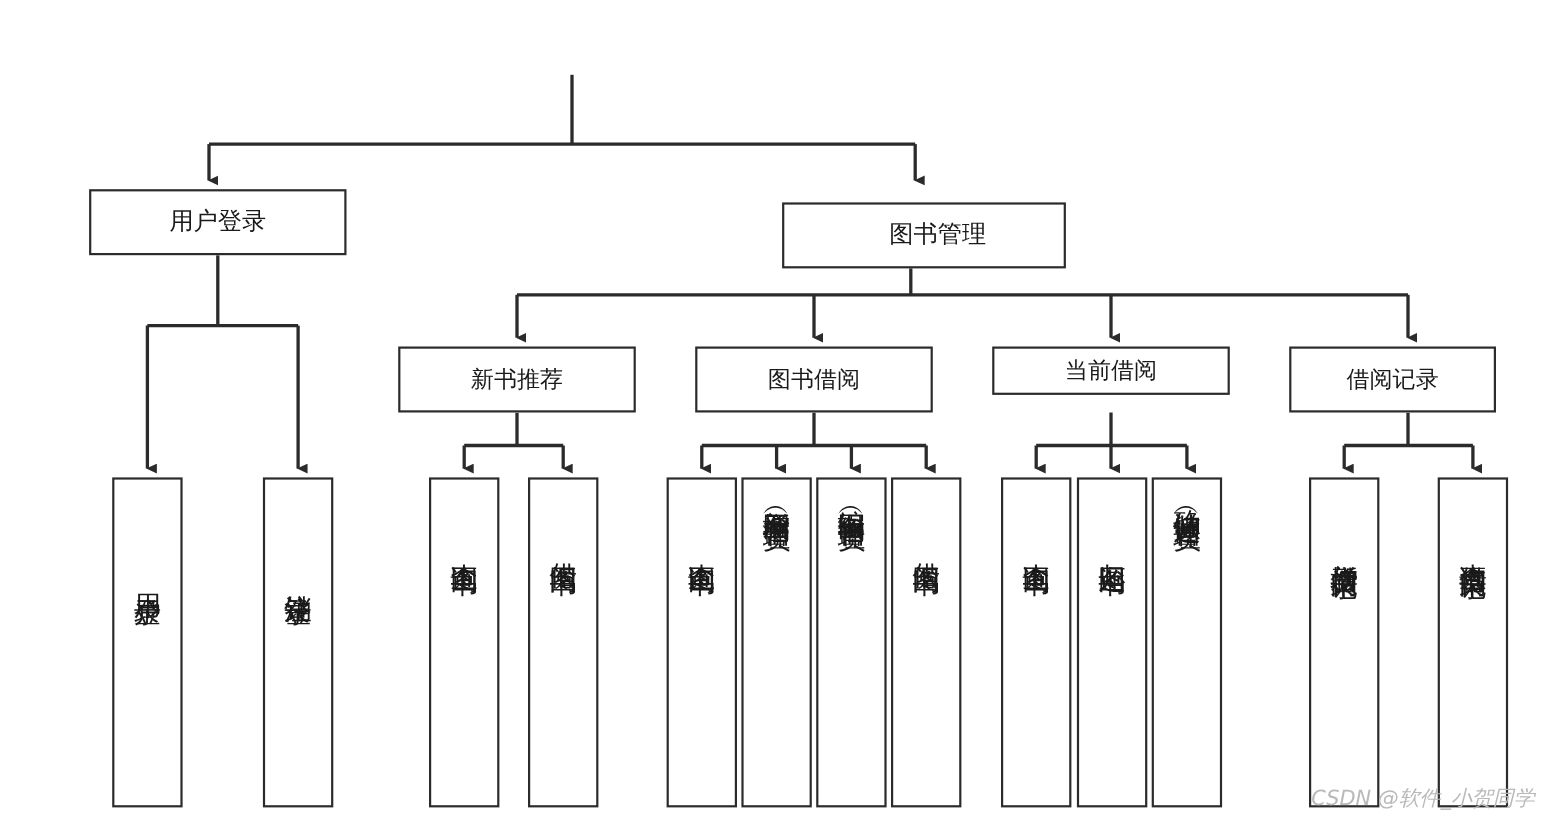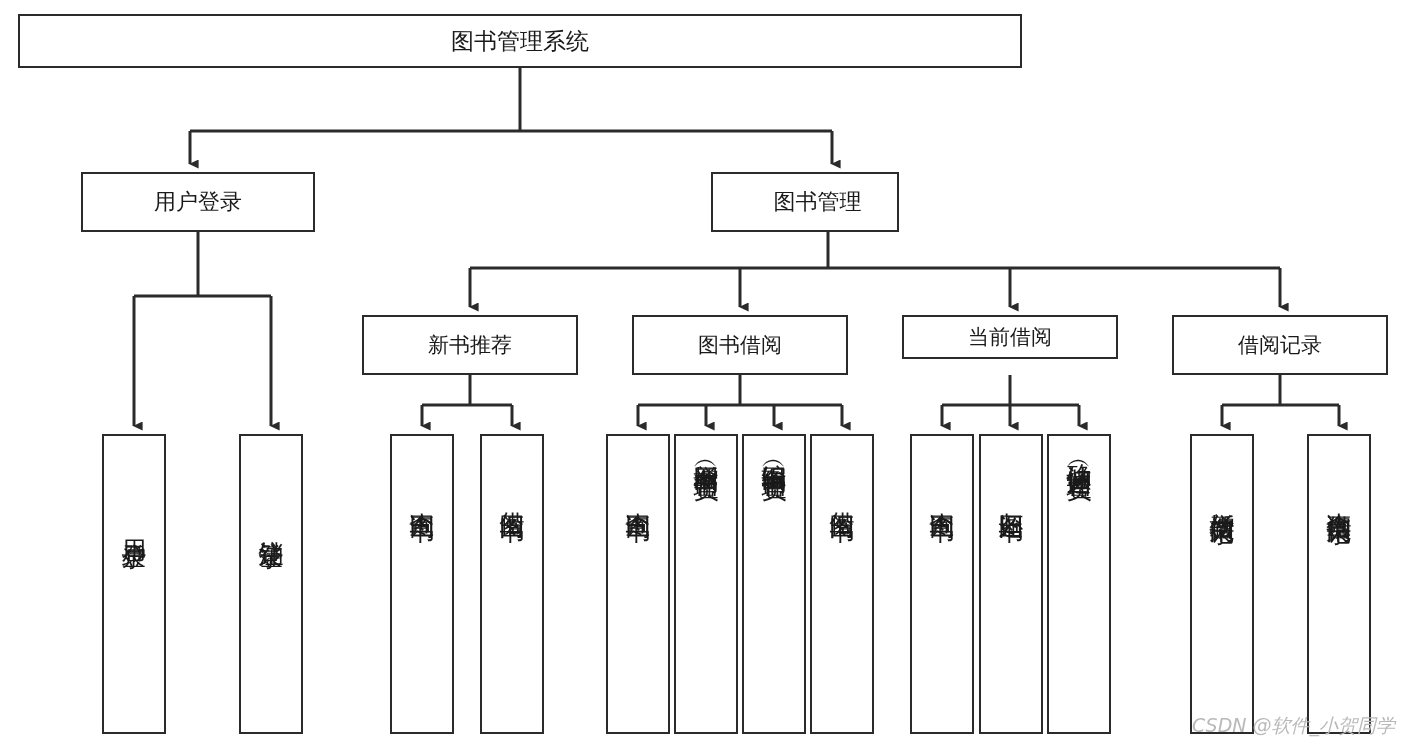--- a/index.html
+++ b/index.html
@@ -119,41 +119,38 @@
       <path d="M1010,405 L1010,426" marker-end="url(#arw)"></path>
       <path d="M1079,405 L1079,426" marker-end="url(#arw)"></path>
 
       <path d="M1280,375 L1280,405"></path>
       <path d="M1222,405 L1339,405"></path>
       <path d="M1222,405 L1222,426" marker-end="url(#arw)"></path>
       <path d="M1339,405 L1339,426" marker-end="url(#arw)"></path>
     </g>
   </svg>
 
-  <div class="node root" style="left:18px; top:14px; width:1004px; height:54px;">
-    <span class="lbl">图书管理系统</span>
-  </div>
 
   <div class="node lvl2" style="left:81px; top:172px; width:234px; height:60px;">
     <span class="lbl">用户登录</span>
   </div>
-  <div class="node lvl2" style="left:711px; top:172px; width:188px; height:60px;padding-left:25px;">
+  <div class="node lvl2" style="left:711px; top:184px; width:258px; height:60px;padding-left:25px;">
     <span class="lbl">图书管理</span>
   </div>
 
   <div class="node lvl3" style="left:362px; top:315px; width:216px; height:60px;">
     <span class="lbl">新书推荐</span>
   </div>
   <div class="node lvl3" style="left:632px; top:315px; width:216px; height:60px;justify-content:center;">
     <span class="lbl">图书借阅</span>
   </div>
   <div class="node lvl3" style="left:902px; top:315px; width:216px; height:44px;">
     <span class="lbl">当前借阅</span>
   </div>
-  <div class="node lvl3" style="left:1172px; top:315px; width:216px; height:60px;">
+  <div class="node lvl3" style="left:1172px; top:315px; width:188px; height:60px;">
     <span class="lbl">借阅记录</span>
   </div>
 
   <div class="node leaf mid" style="left:102px; top:434px; width:64px; height:300px;">
     <span class="lbl">用户登录</span>
   </div>
   <div class="node leaf mid" style="left:239px; top:434px; width:64px; height:300px;">
     <span class="lbl">注销登录</span>
   </div>
 

